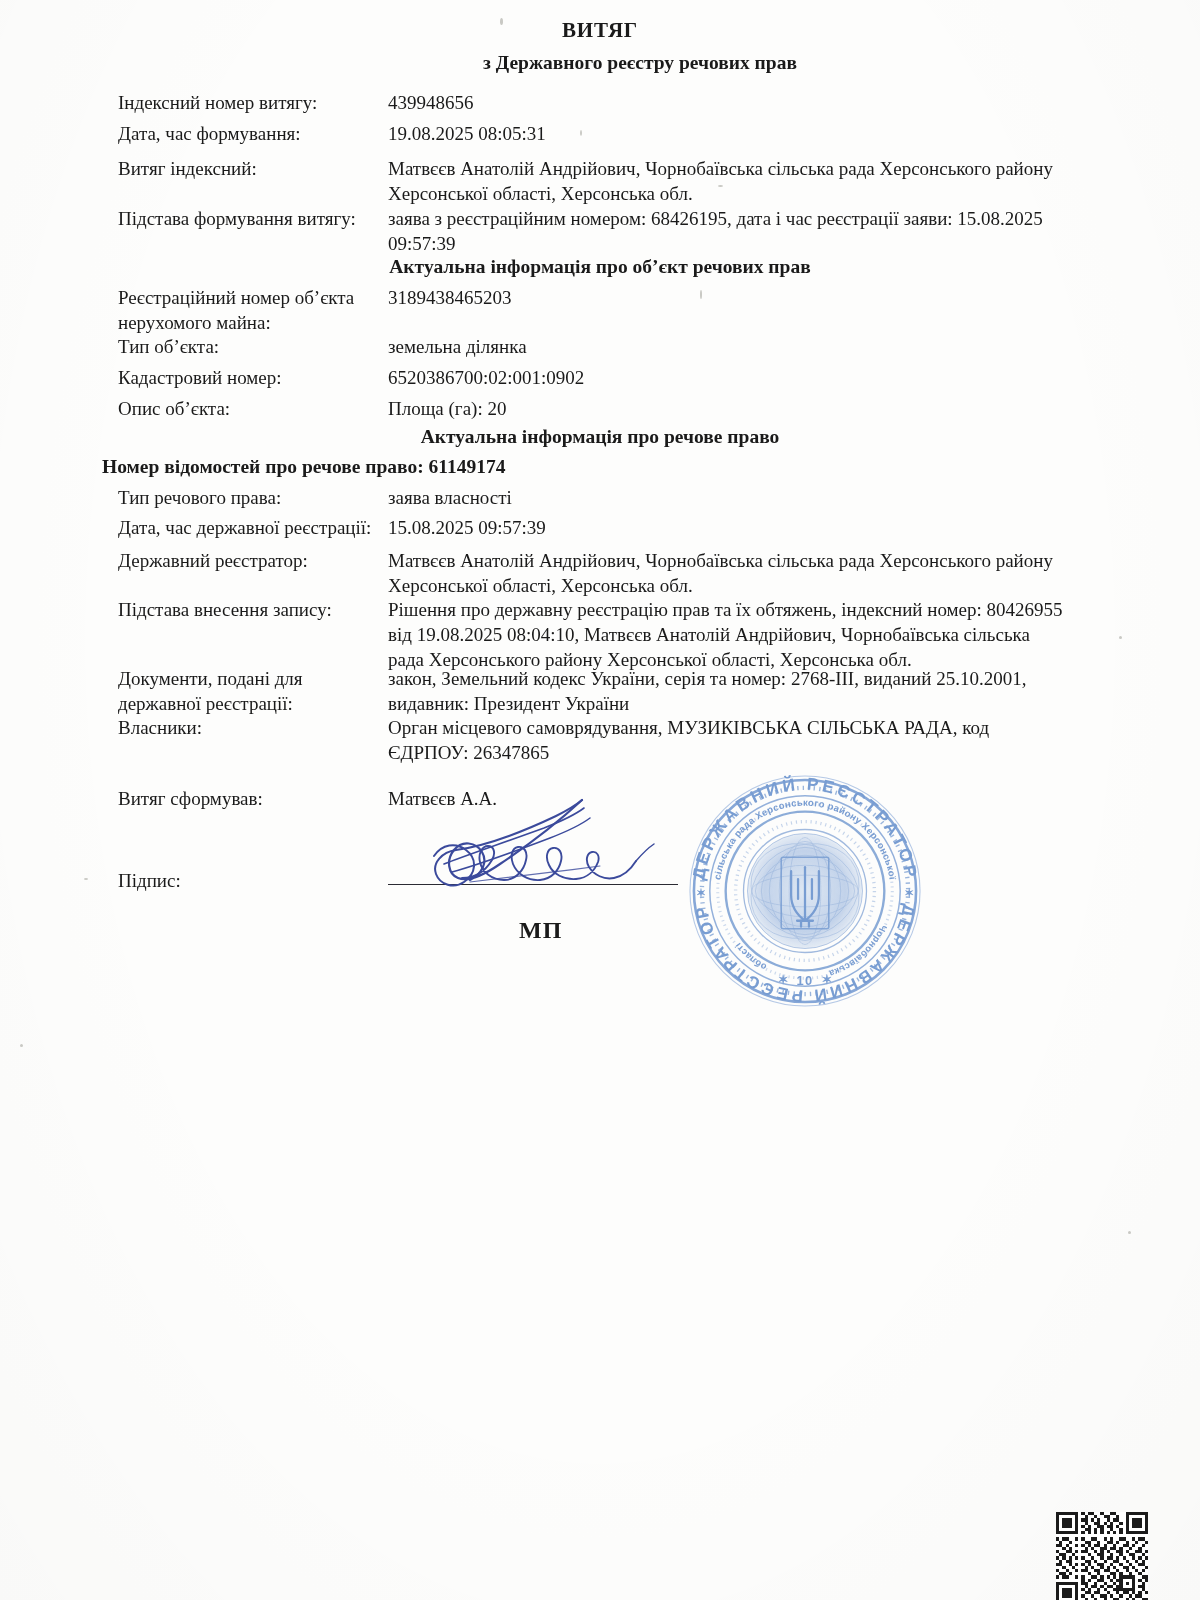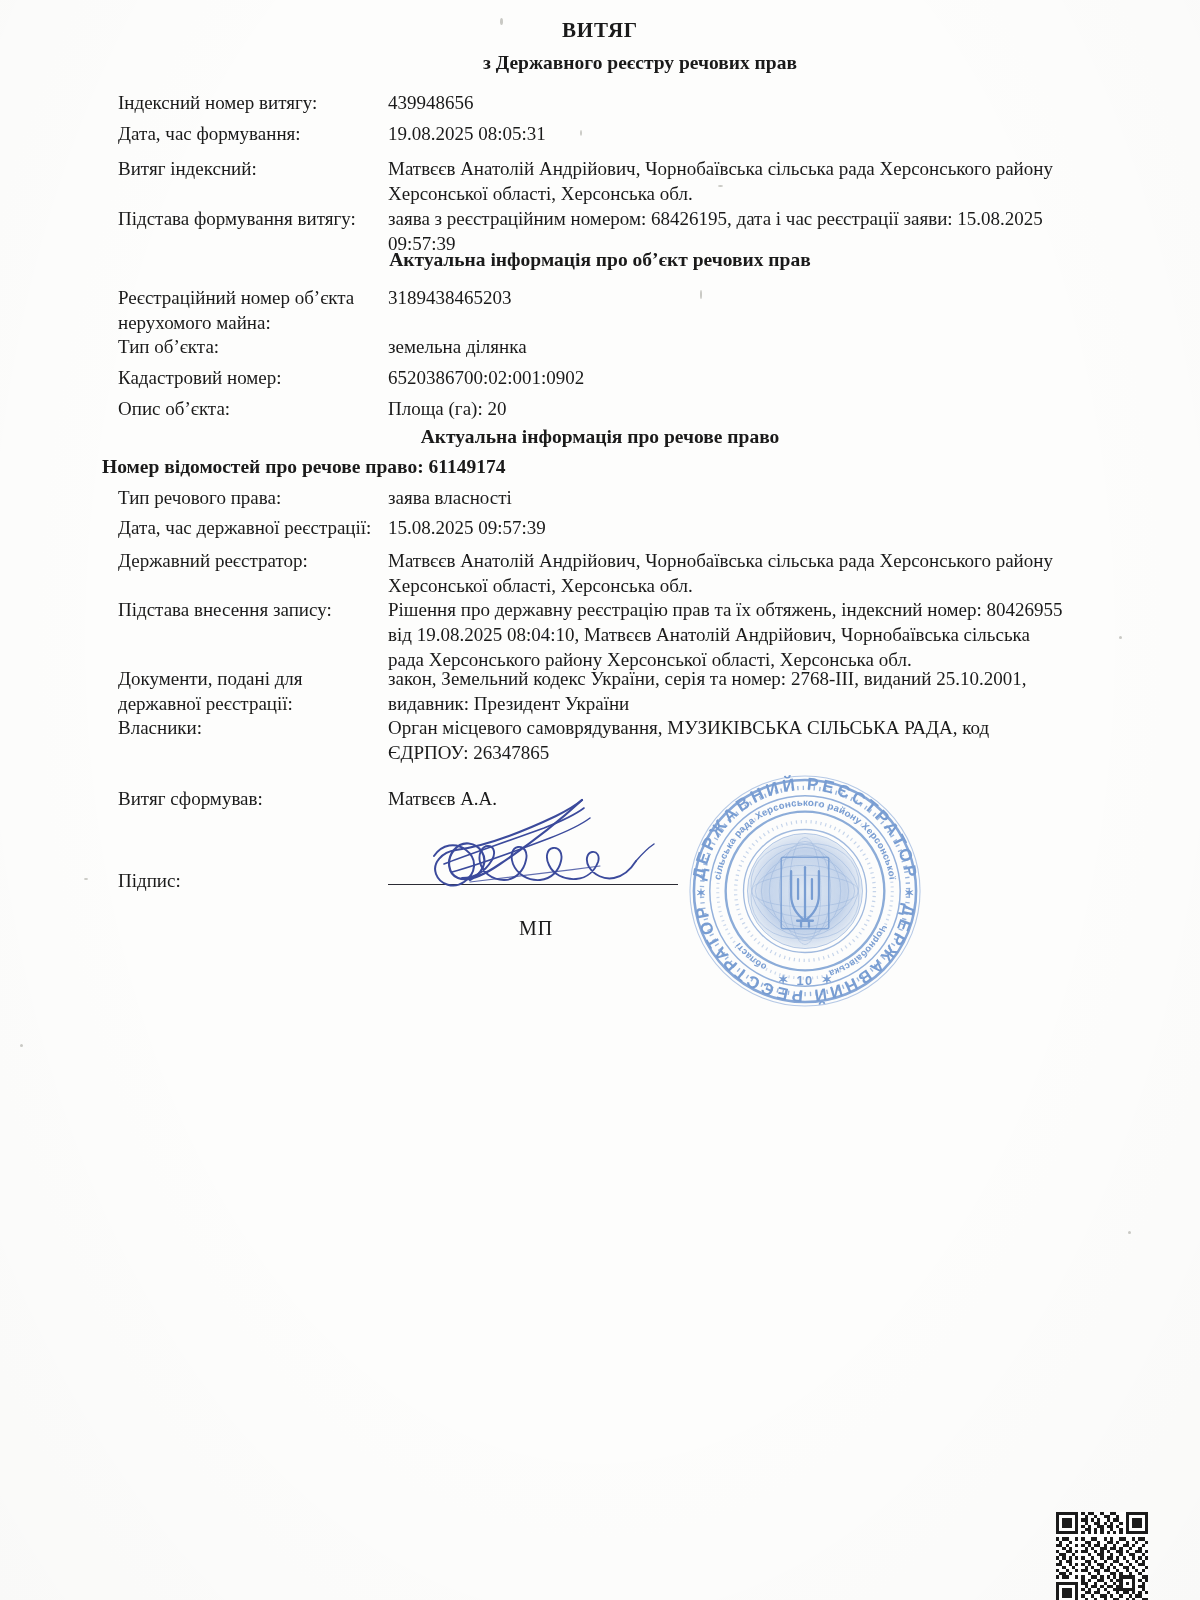--- a/index.html
+++ b/index.html
@@ -59,21 +59,21 @@
   }
 
   .section-heading {
     position: absolute;
     left: 0;
     width: 1200px;
     text-align: center;
     font-weight: bold;
     font-size: 19.5px;
   }
-  .section-heading.obj { top: 249px; }
+  .section-heading.obj { top: 256px; }
   .section-heading.right { top: 426px; }
 
   .record-number {
     position: absolute;
     left: 102px;
     top: 456px;
     font-weight: bold;
     font-size: 19.5px;
     white-space: nowrap;
   }
@@ -107,22 +107,22 @@
     left: 388px;
     top: 884px;
     width: 290px;
     height: 0;
     border-top: 1.6px solid #2b2b33;
   }
   .mp-mark {
     position: absolute;
     left: 519px;
     top: 917px;
-    font-weight: normal;
-    font-size: 20px;
+    font-weight: bold;
+    font-size: 24px;
     letter-spacing: 1px;
   }
 
   
   .signature {
     position: absolute;
     left: 404px;
     top: 786px;
     width: 300px;
     height: 110px;

